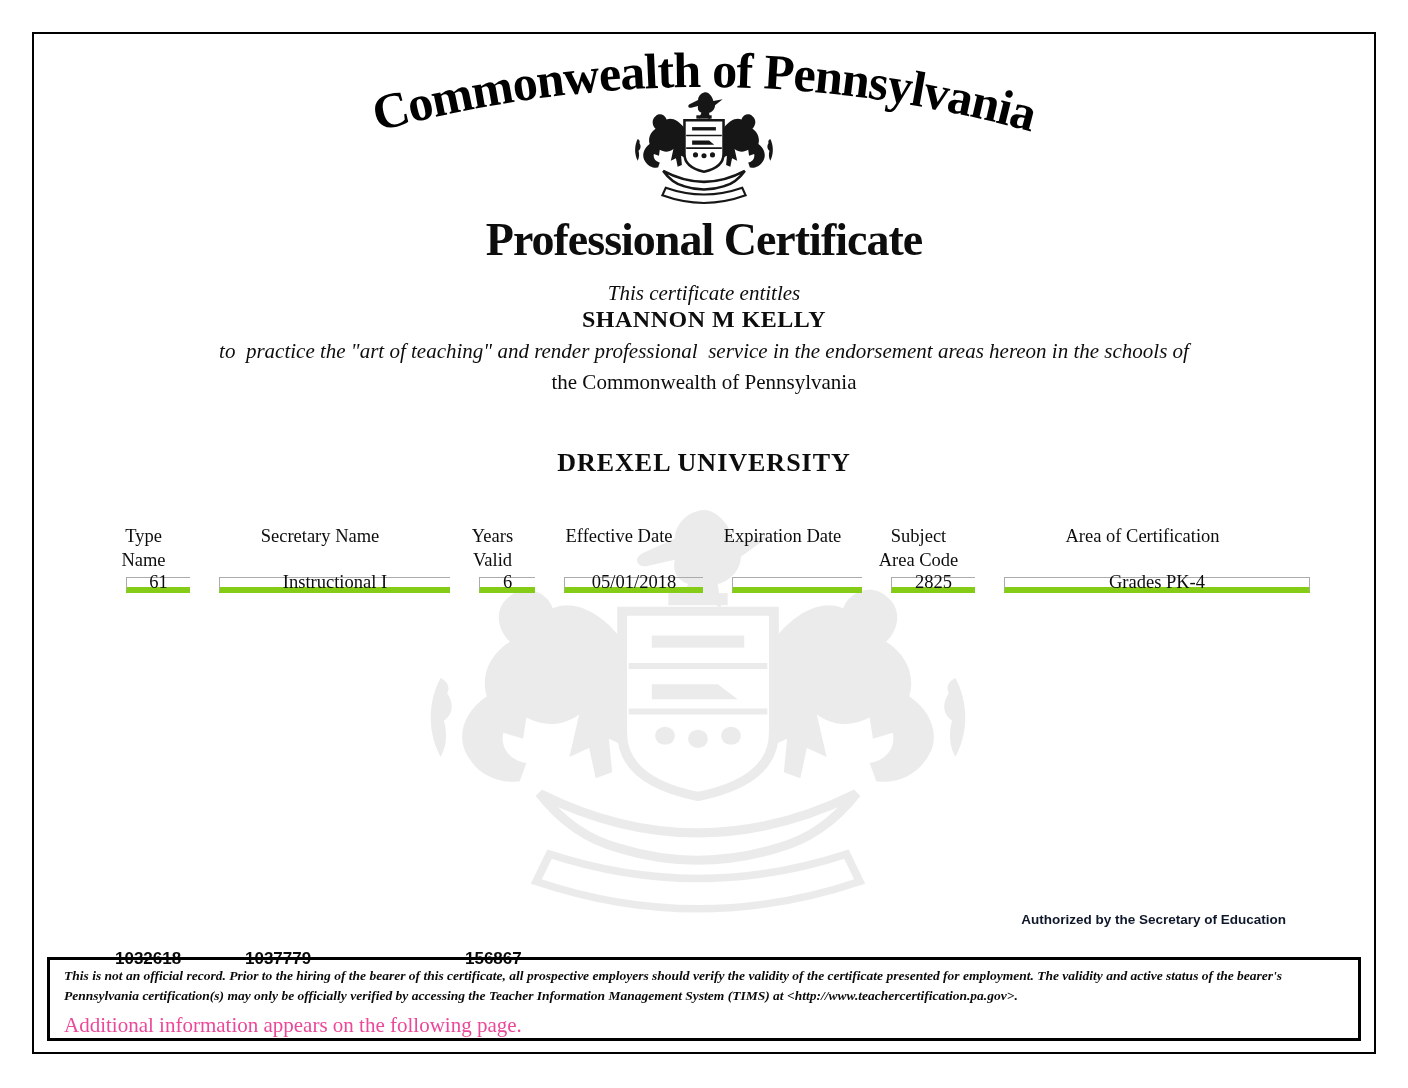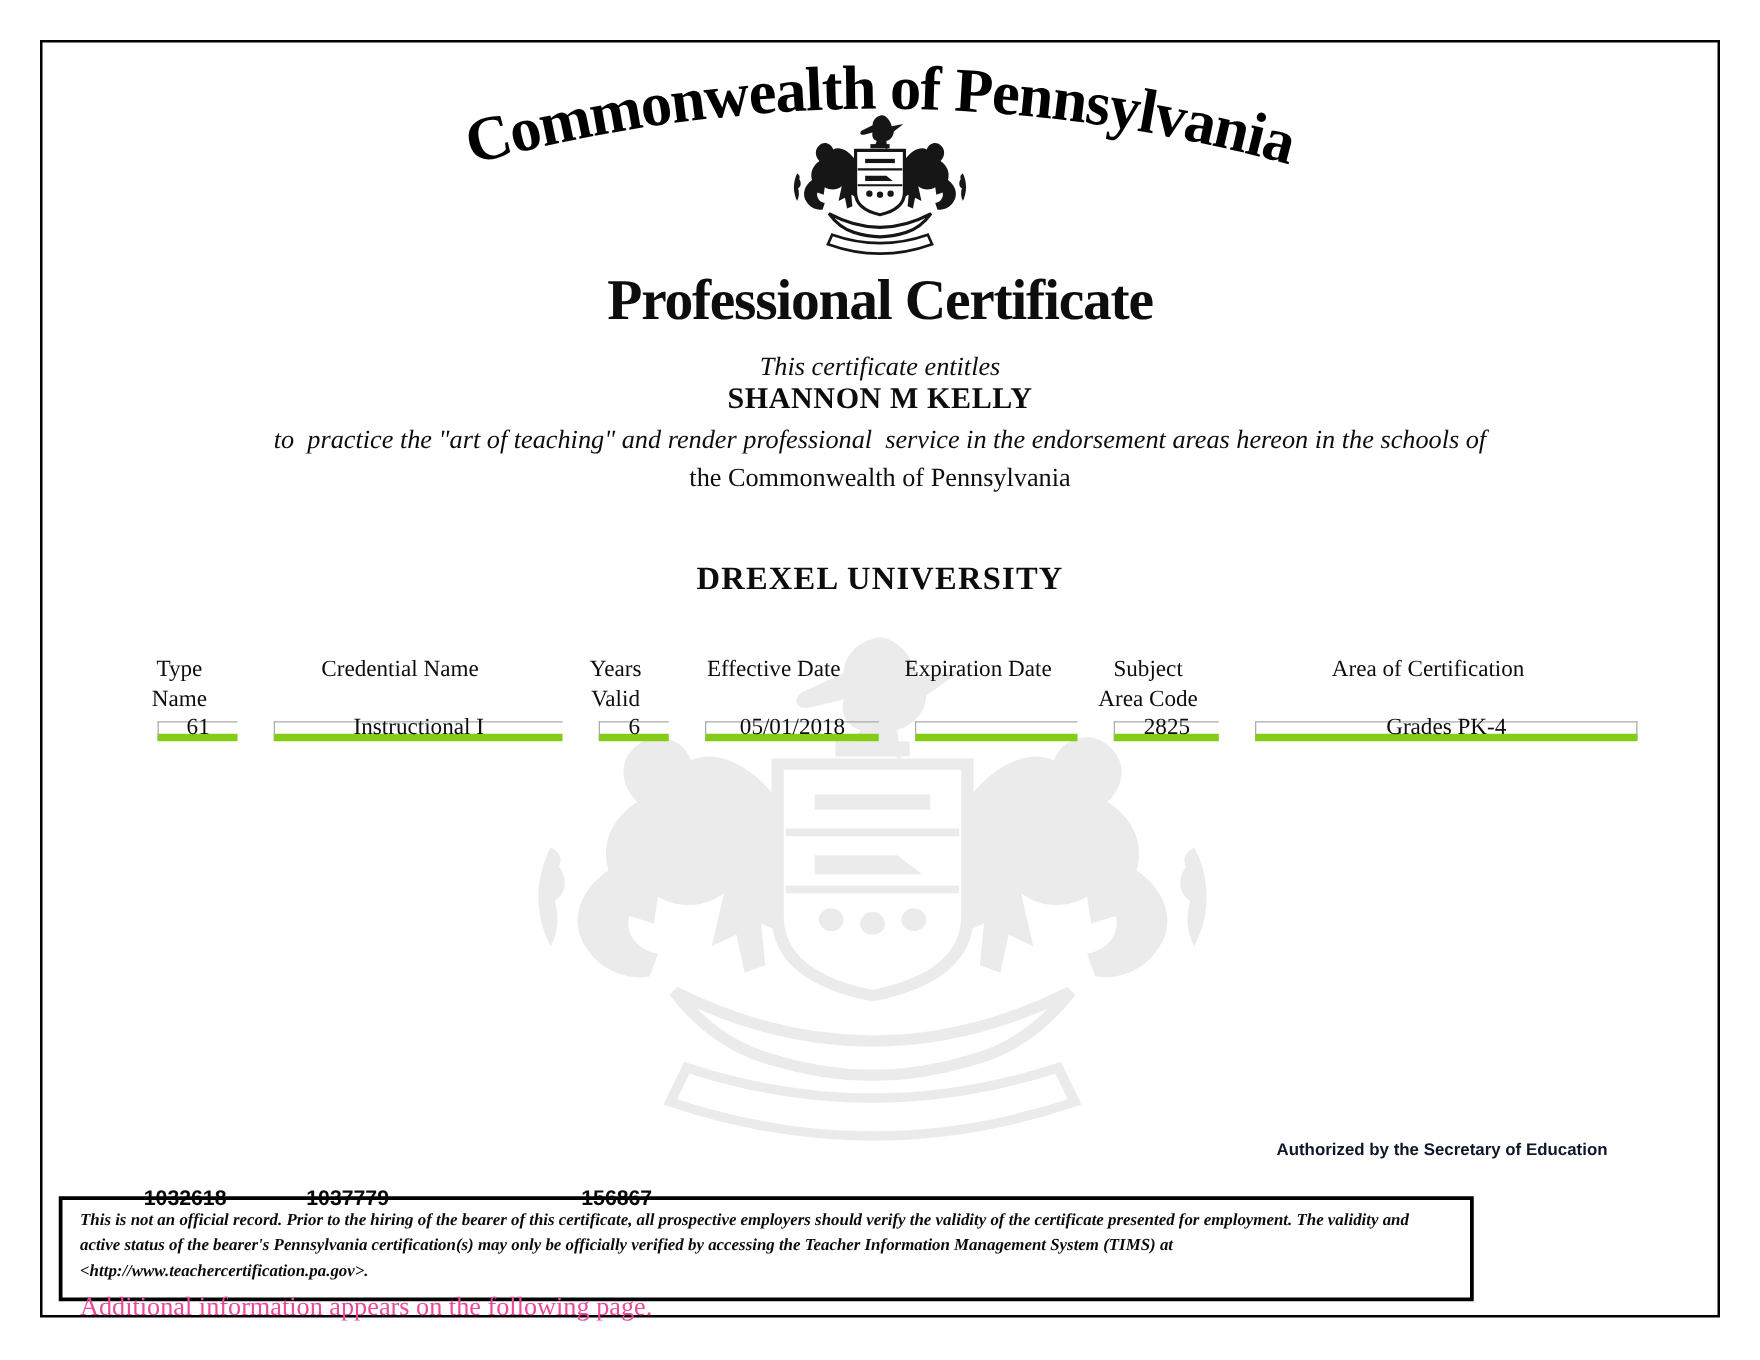--- a/index.html
+++ b/index.html
@@ -53,21 +53,21 @@
     position:absolute; font-family:"Liberation Sans", sans-serif;
     font-weight:700; font-size:17px; top:949px; color:#0a0a0a;
   }
   .id1 { left:115px; } .id2 { left:245px; } .id3 { left:465px; }
   .authorized {
     position:absolute; top:912px; left:986px; width:300px; text-align:right;
     font-family:"Liberation Sans", sans-serif; font-weight:700; font-size:13.5px;
     color:#0f172a;
   }
   .notice-box {
-    position:absolute; left:47px; top:957px; width:1132px; height:84px;
+    position:absolute; left:47px; top:957px; width:1314px; height:84px;
     border:3px solid #000; padding:6px 27px 0 14px;
   }
   .notice-text {
     font-size:13.5px; font-weight:bold; font-style:italic;
     line-height:1.5; color:#0a0a0a;
   }
   .notice-extra { font-size:21px; margin-top:6px; color:#ec4899; }
 </style>
 </head>
 <body>
@@ -133,21 +133,21 @@
   <div class="line institution">DREXEL UNIVERSITY</div>
 
   <div class="cred-table">
     <div class="hdr-row">
       <div class="hdr-cell">
         <span>Type</span>
         <span>Name</span>
       </div>
       <div class="hdr-cell">
         <span></span>
-        <span>Credential Name</span>
+        <span>Secretary Name</span>
       </div>
       <div class="hdr-cell">
         <span>Years</span>
         <span>Valid</span>
       </div>
       <div class="hdr-cell">
         <span></span>
         <span>Effective Date</span>
       </div>
       <div class="hdr-cell">

